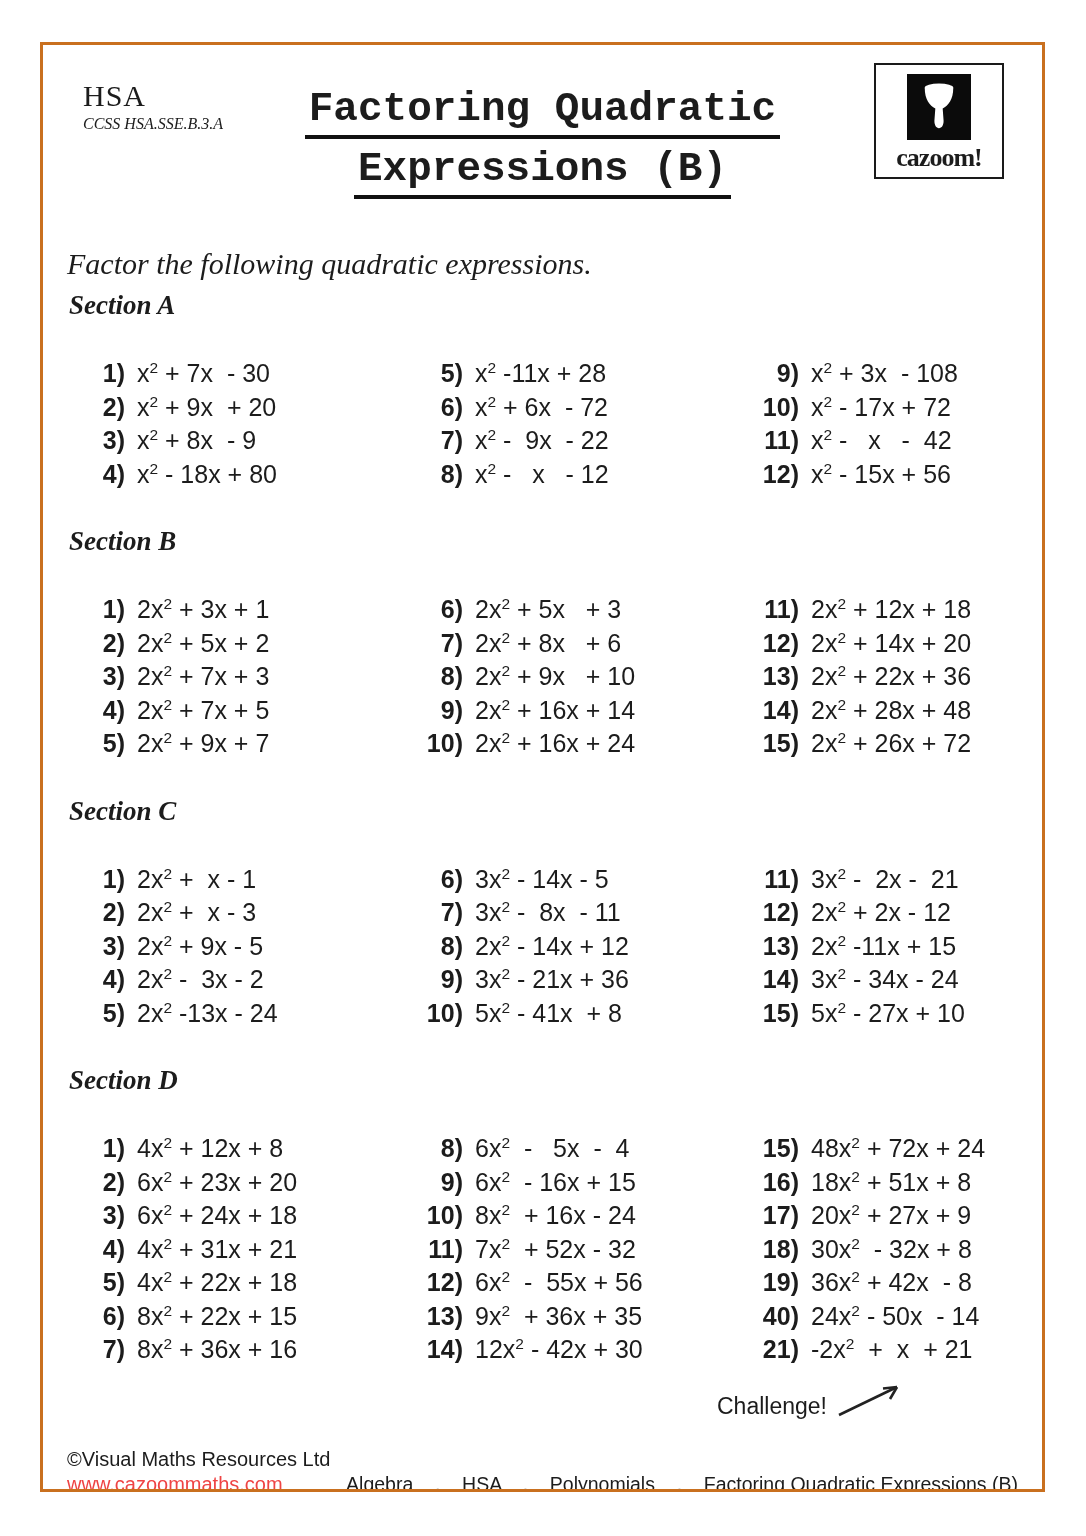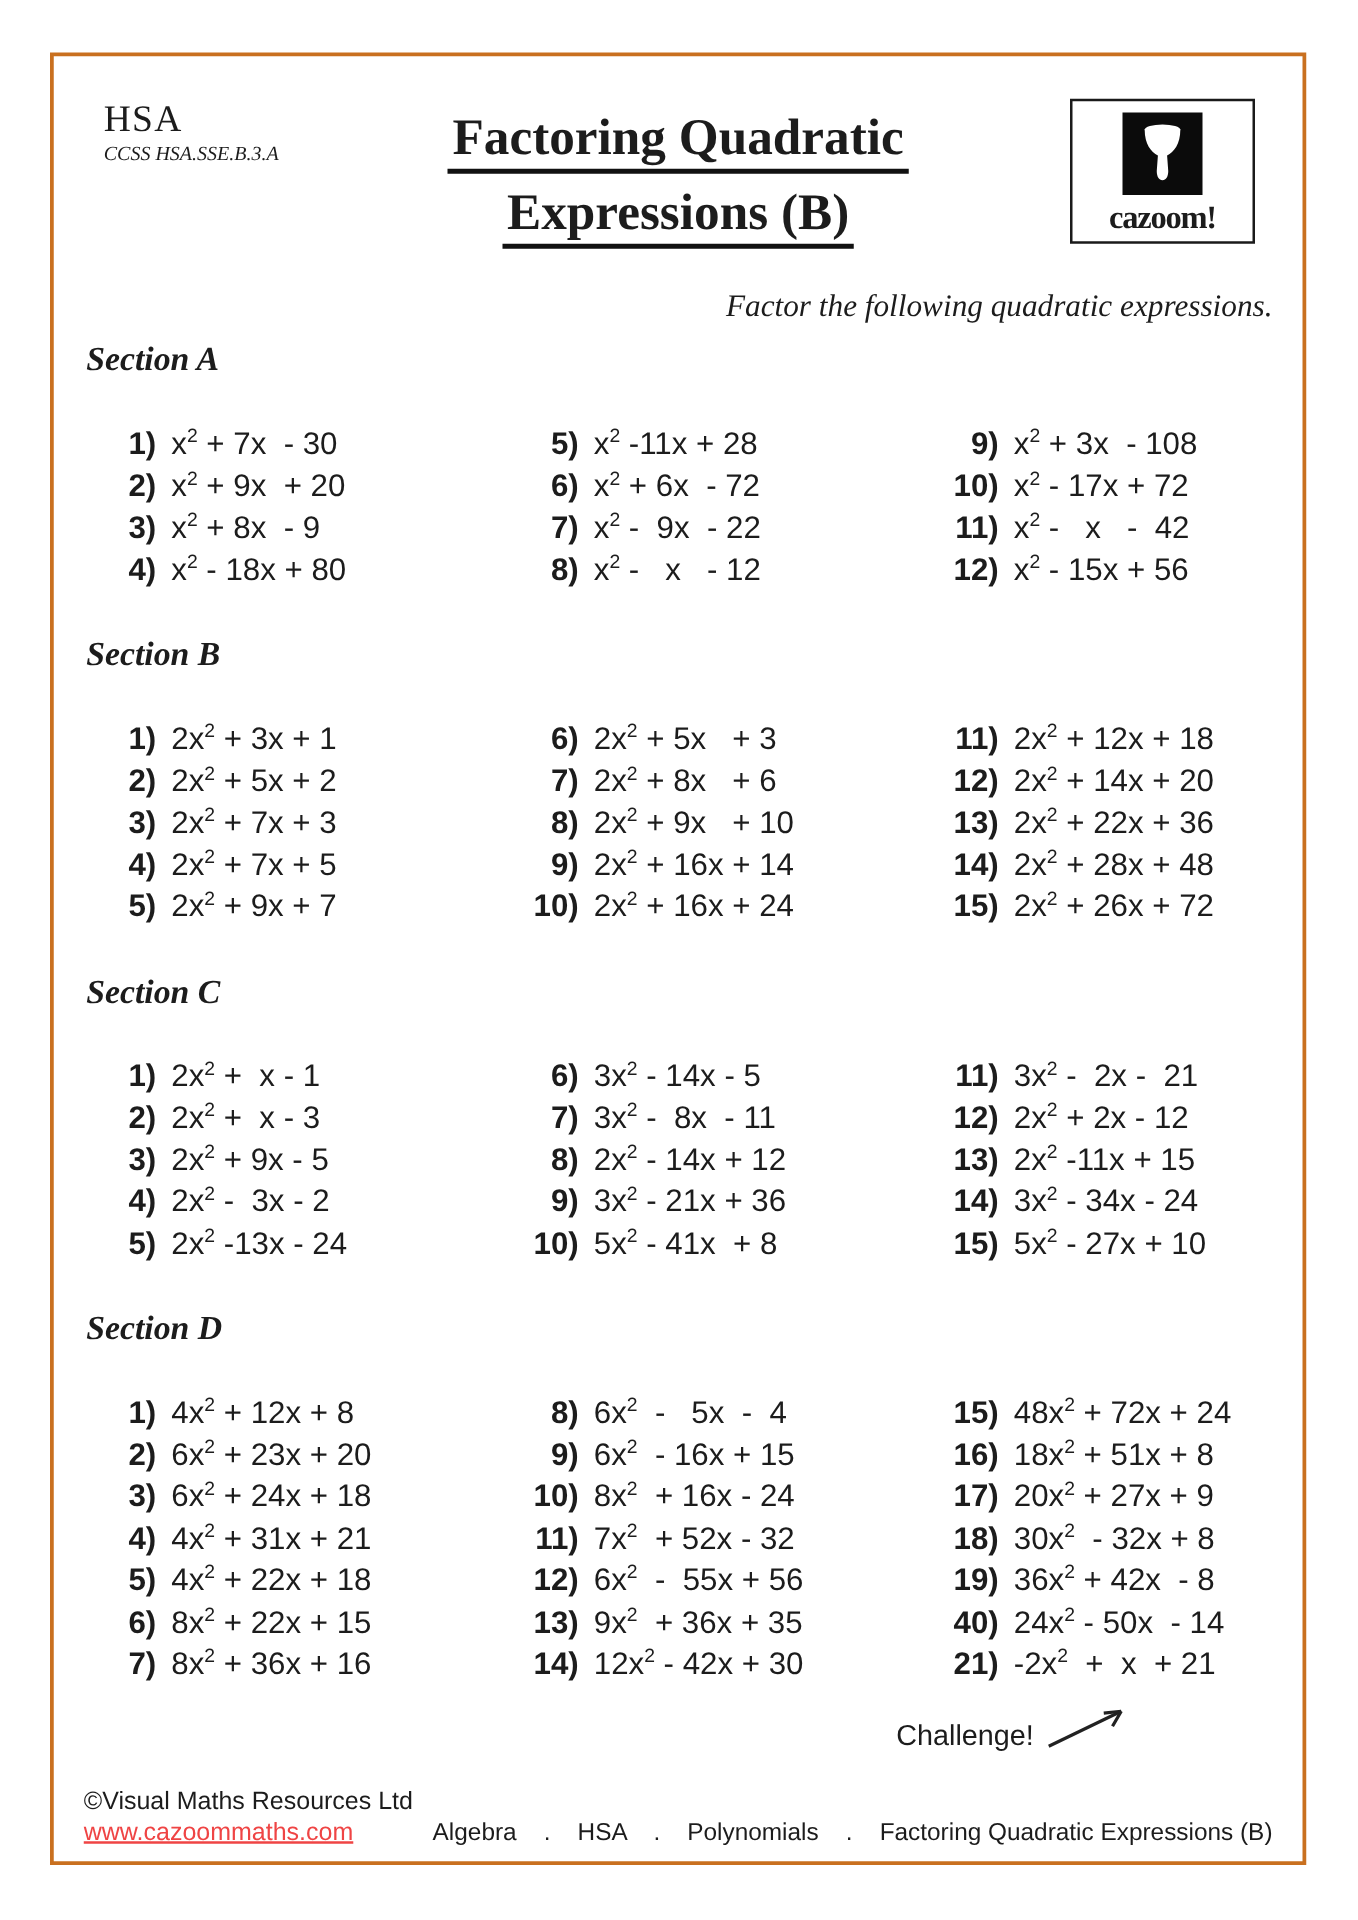--- a/index.html
+++ b/index.html
@@ -9,34 +9,34 @@
     border:3px solid #c9701f;box-sizing:border-box;background:#ffffff;
     padding:18px 24px 22px 24px;display:flex;flex-direction:column;overflow:hidden;
   }
   
   .hdr{position:relative;height:162px;flex:0 0 auto;}
   .meta{position:absolute;left:16px;top:16px;}
   .course{font-family:"Liberation Serif",serif;font-size:30px;letter-spacing:1px;}
   .ccss{font-family:"Liberation Serif",serif;font-style:italic;font-size:16px;margin-top:2px;}
   .title{position:absolute;left:0;right:0;top:22px;text-align:center;}
   .title .tline{
-    display:inline-block;font-family:Liberation Serif, serif;font-weight:bold;font-size:41px;
+    display:inline-block;font-family:Liberation Mono, monospace;font-weight:bold;font-size:41px;
     line-height:48px;border-bottom:4px solid #111;padding:0 4px 2px 4px;
   }
   .title .t2{margin-top:6px;}
   .logo{
-    position:absolute;right:14px;top:16px;width:148px;height:116px;border:2px solid #1a1a1a;
+    position:absolute;right:14px;top:0;width:130px;height:116px;border:2px solid #1a1a1a;
     background:#fff;text-align:center;box-sizing:border-box;
   }
   .drum-box{width:64px;height:66px;background:#0b0b0b;margin:9px auto 0 auto;display:flex;align-items:center;justify-content:center;}
   .logo-word{font-family:"Liberation Serif",serif;font-weight:bold;font-size:26px;line-height:30px;margin-top:3px;letter-spacing:-1px;}
   
   .instr{
-    flex:0 0 auto;text-align:right;font-family:"Liberation Serif",serif;font-style:italic;
-    font-size:25px;line-height:30px;margin-top:6px;
+    flex:0 0 auto;text-align:left;font-family:"Liberation Serif",serif;font-style:italic;
+    font-size:30px;line-height:30px;margin-top:24px;
   }
   
   .sections{flex:0 0 auto;}
   .section{margin-top:34px;}
   .section:first-child{margin-top:10px;}
   .sec-h{
     font-family:"Liberation Serif",serif;font-weight:bold;font-style:italic;
     font-size:27px;line-height:32px;margin:0 0 0 2px;
   }
   .cols{display:grid;grid-template-columns:338px 336px 1fr;margin-top:36px;padding-left:10px;}

